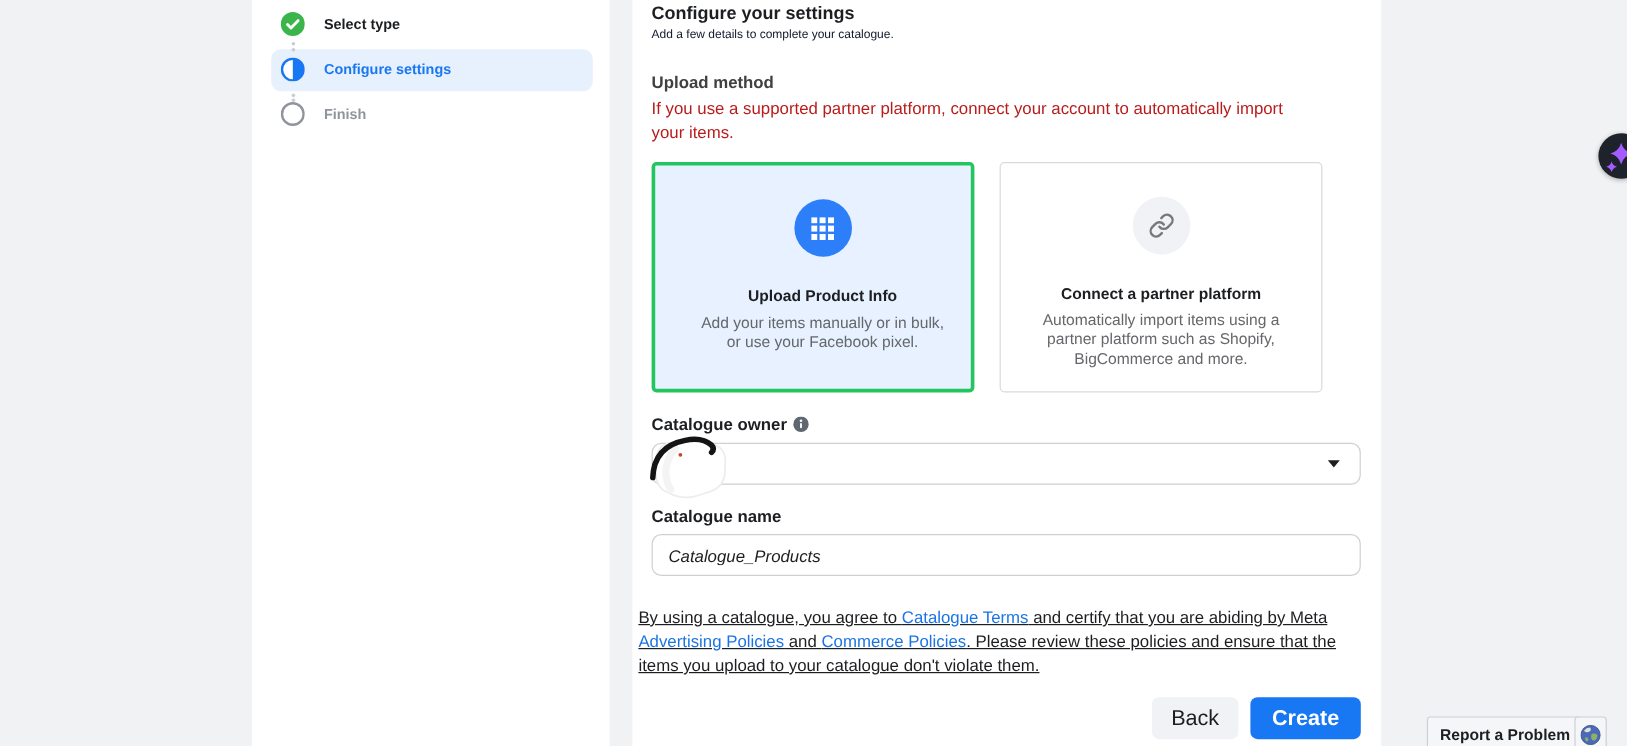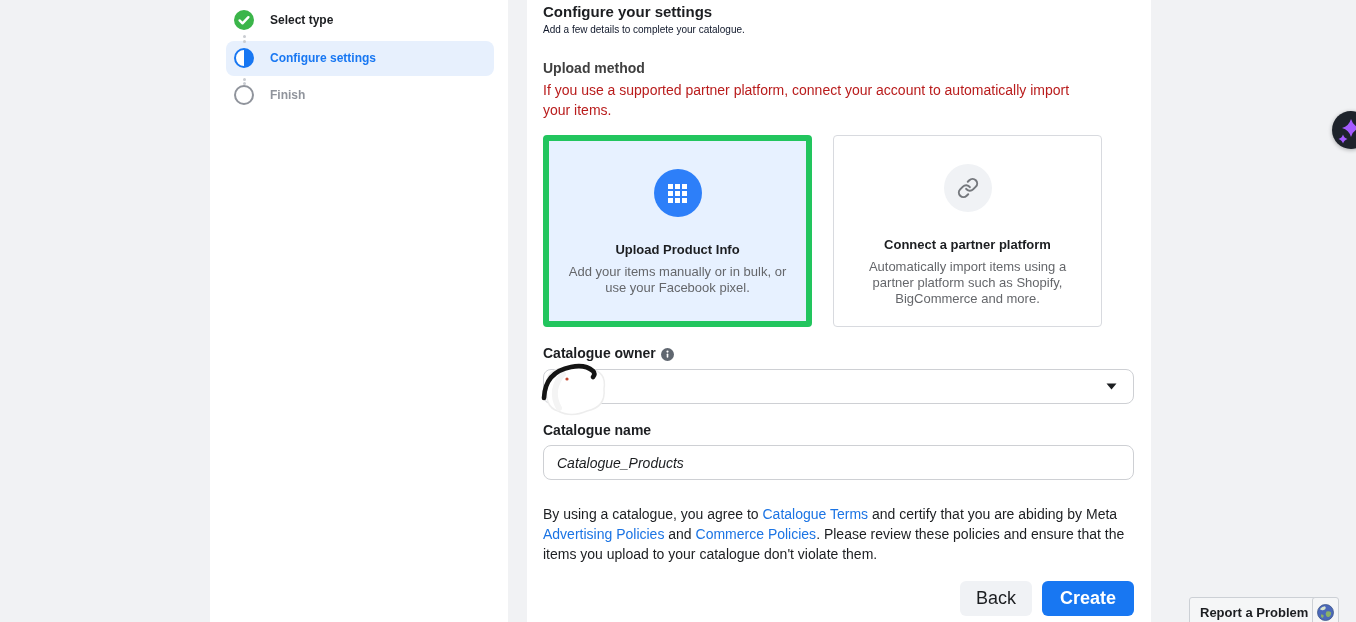--- a/index.html
+++ b/index.html
@@ -26,40 +26,40 @@
   .step-icon{width:20px;height:20px;display:block;}
 
   
   .page-title{position:absolute;left:16px;top:3px;font-size:15px;font-weight:bold;color:#1C1E21;}
   .page-subtitle{position:absolute;left:16px;top:24px;font-size:10px;color:#0f172a;}
   .section-label{position:absolute;left:16px;top:60px;font-size:14px;font-weight:bold;color:#404040;}
   .section-desc{position:absolute;left:16px;top:80px;width:545px;font-size:14px;line-height:20px;color:#b91c1c;}
 
   .cards{position:absolute;left:16px;top:135px;display:flex;gap:21px;}
   .card{width:269px;height:192px;box-sizing:border-box;border-radius:4px;text-align:center;cursor:pointer;}
-  .card.selected{background:#E7F1FF;border:6px solid #22c55e;}
+  .card.selected{background:#E7F1FF;border:3px solid #22c55e;padding-left:16px;}
   .card.plain{background:#FFFFFF;border:1px solid #D8DADF;}
   .card-icon-circle{width:48px;height:48px;border-radius:50%;margin:28px auto 0;display:flex;align-items:center;justify-content:center;}
   .card.selected .card-icon-circle{background:#2D7FF9;}
   .card.plain .card-icon-circle{background:#F0F2F5;}
   .card-title{margin-top:25px;font-size:13px;font-weight:bold;color:#1C1E21;}
   .card-desc{margin-top:7px;padding:0 17px;font-size:13px;line-height:16px;color:#65676B;}
 
-  .field-label{position:absolute;left:16px;font-size:14px;font-weight:bold;color:#1C1E21;display:flex;align-items:flex-end;gap:5px;}
+  .field-label{position:absolute;left:16px;font-size:14px;font-weight:bold;color:#1C1E21;display:flex;align-items:center;gap:5px;}
   .owner-label{top:345px;}
   .name-label{top:422px;}
   .dropdown{position:absolute;left:16px;top:369px;width:591px;height:35px;box-sizing:border-box;
     border:1px solid #CED0D4;border-radius:8px;background:#fff;cursor:pointer;}
   .dropdown .caret{position:absolute;right:16px;top:13px;}
   .redaction{position:absolute;left:6px;top:356px;width:86px;height:64px;pointer-events:none;z-index:3;}
   .name-input{position:absolute;left:16px;top:445px;width:591px;height:35px;box-sizing:border-box;
     border:1px solid #CED0D4;border-radius:8px;background:#fff;padding:0 0 0 13px;
     font-family:"Liberation Sans",sans-serif;font-size:14px;color:#1C1E21;outline:none;font-style:italic;}
 
-  .terms{position:absolute;left:16px;top:504px;width:594px;font-size:14px;line-height:20px;color:#1C1E21;}
+  .terms{position:absolute;left:5px;top:504px;width:594px;font-size:14px;line-height:20px;color:#1C1E21;text-decoration:underline;}
   .terms .link{color:#1B74E4;cursor:pointer;}
 
   .actions{position:absolute;top:581px;right:17px;display:flex;gap:10px;}
   .btn{height:35px;display:flex;align-items:center;border:none;border-radius:6px;
     font-family:"Liberation Sans",sans-serif;font-size:18px;cursor:pointer;}
   .btn-back{background:#F0F2F5;color:#1C1E21;font-weight:500;padding:0 16px;}
   .btn-create{background:#1877F2;color:#FFFFFF;font-weight:bold;padding:0 18px;}
 
   
   .report-btn{position:absolute;left:1189px;top:597px;height:30px;display:flex;align-items:center;

